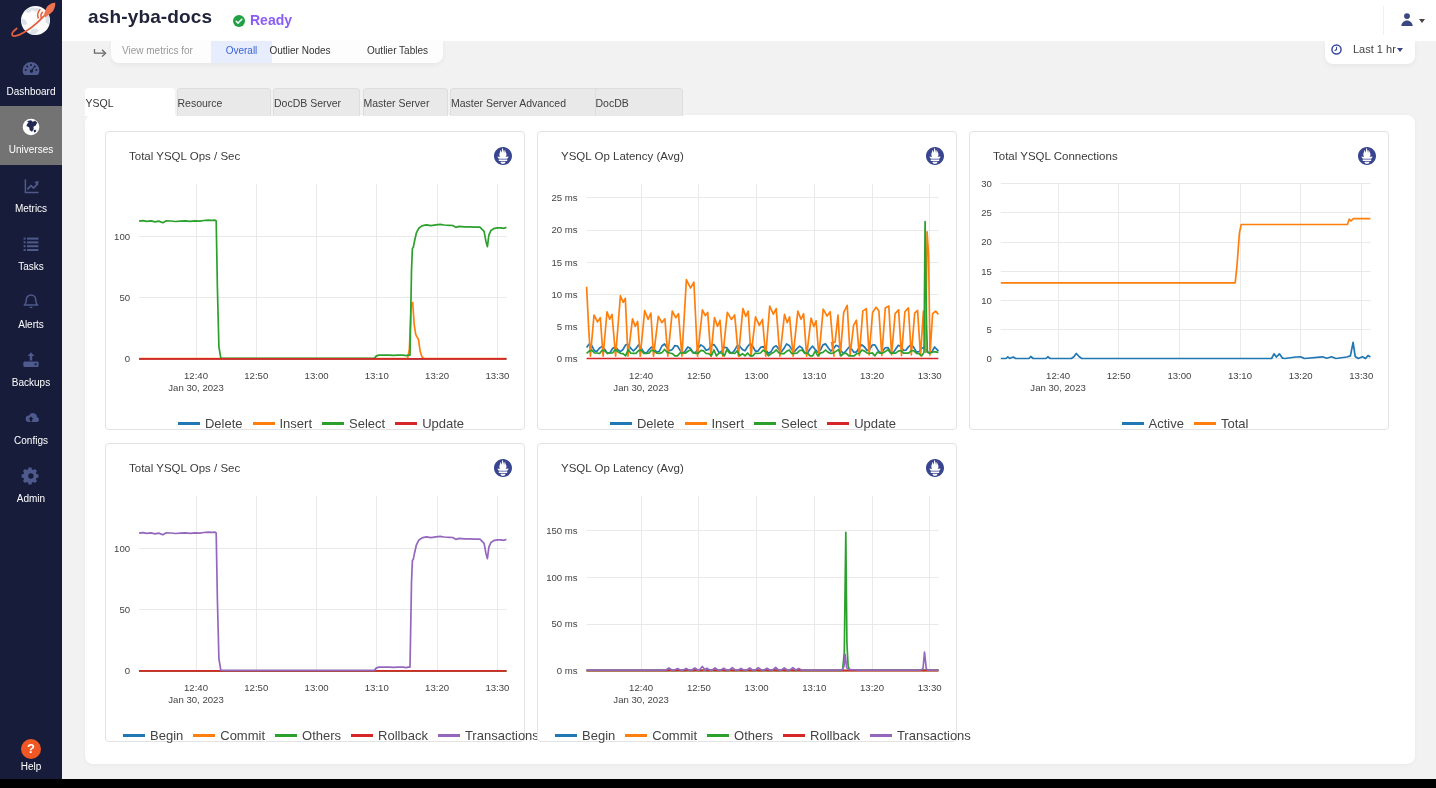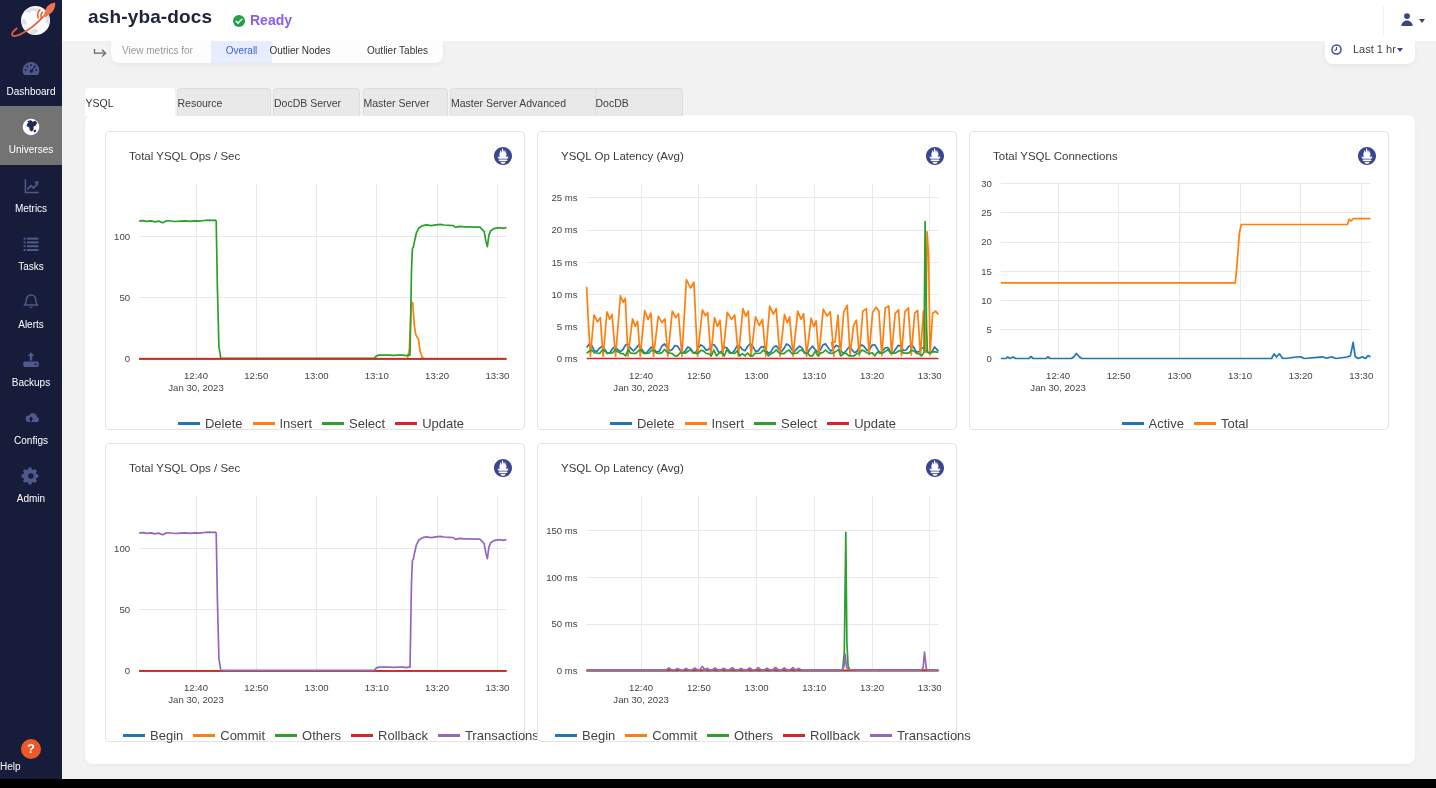--- a/index.html
+++ b/index.html
@@ -314,15 +314,15 @@
           <path fill="#4e5a8c" d="M3.8 11.6h12.4c.9 0 1.5.6 1.5 1.5v2.3c0 .9-.6 1.5-1.5 1.5H3.8c-.9 0-1.5-.6-1.5-1.5v-2.3c0-.9.6-1.5 1.5-1.5zm10.8 1.6a1.1 1.1 0 1 0 0 2.2 1.1 1.1 0 0 0 0-2.2z"></path>
         </svg><div class="nl">Backups</div></div>
       <div class="nav" style="top:397px;height:58px;"><svg width="20" height="20" viewBox="0 0 20 20">
           <path fill="#4e5a8c" d="M16 9.3a4.1 4.1 0 0 0-7.8-1.8 3.3 3.3 0 0 0-3.5 3.3 3.3 3.3 0 0 0 3.3 3.3h7.2a2.7 2.7 0 0 0 2.7-2.7c0-1.3-1-2.4-1.9-2.1z"></path>
           <path fill="#171c3a" d="M12.6 11.2h-1.5v2.4H8.9v-2.4H7.4L10 8.4z"></path>
         </svg><div class="nl">Configs</div></div>
       <div class="nav" style="top:455px;height:58px;"><svg width="20" height="20" viewBox="0 0 20 20">
           <path fill="#4e5a8c" d="m17.4 11.5.1-1.5-.1-1.5-2-.4a5.6 5.6 0 0 0-.5-1.3l1.1-1.7-2.1-2.1-1.7 1.1a5.6 5.6 0 0 0-1.3-.5l-.4-2h-3l-.4 2a5.6 5.6 0 0 0-1.3.5L4.1 3 2 5.1l1.1 1.7a5.6 5.6 0 0 0-.5 1.3l-2 .4v3l2 .4a5.6 5.6 0 0 0 .5 1.3L2 14.9 4.1 17l1.7-1.1a5.6 5.6 0 0 0 1.3.5l.4 2h3l.4-2a5.6 5.6 0 0 0 1.3-.5l1.7 1.1 2.1-2.1-1.1-1.7a5.6 5.6 0 0 0 .5-1.3zM9.9 12.7a2.7 2.7 0 1 1 0-5.4 2.7 2.7 0 0 1 0 5.4z"></path>
         </svg><div class="nl">Admin</div></div>
   <div style="position:absolute;left:21px;top:739px;width:20px;height:20px;border-radius:50%;background:#ef5824;color:#fff;font-weight:700;font-size:13px;text-align:center;line-height:20px">?</div>
-<div style="position:absolute;left:0;top:761px;width:62px;color:#fff;font-size:10px">Help</div>
+<div style="position:absolute;left:0;top:761px;width:62px;text-align:center;color:#fff;font-size:10px">Help</div>
 </div>
 <div id="botbar"></div>
 </div>
 </body></html>

